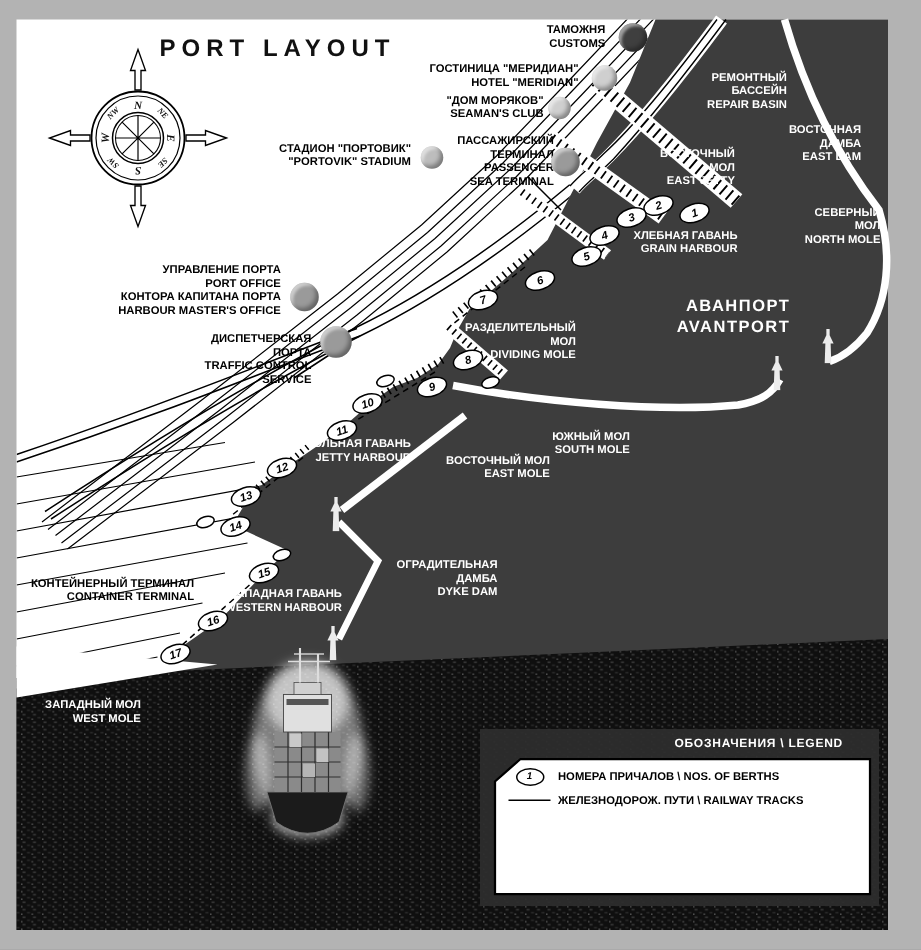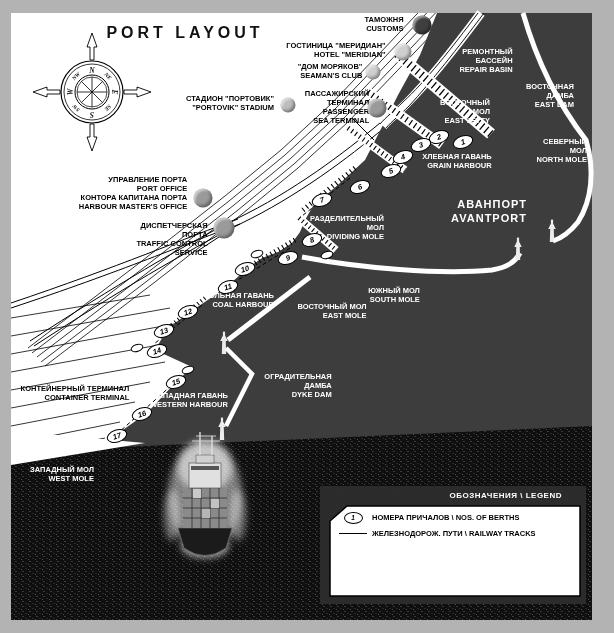--- a/index.html
+++ b/index.html
@@ -182,21 +182,21 @@
       <div class="lbl" style="left: 336px; top: 51px;">ГОСТИНИЦА "МЕРИДИАН"
 HOTEL "MERIDIAN"</div>
       <div class="lbl" style="left: 330px; top: 72px;">"ДОМ МОРЯКОВ"
 SEAMAN'S CLUB</div>
       <div class="lbl" style="left: 230px; top: 104px;">СТАДИОН "ПОРТОВИК"
 "PORTOVIK" STADIUM</div>
       <div class="lbl" style="left: 337px; top: 108px;">ПАССАЖИРСКИЙ
 ТЕРМИНАЛ
 PASSENGER
 SEA TERMINAL</div>
-      <div class="lbl light" style="left: 486px; top: 61px;">РЕМОНТНЫЙ
+      <div class="lbl light" style="left: 498px; top: 61px;">РЕМОНТНЫЙ
 БАССЕЙН
 REPAIR BASIN</div>
       <div class="lbl light" style="left: 550px; top: 96px;">ВОСТОЧНАЯ
 ДАМБА
 EAST DAM</div>
       <div class="lbl light" style="left: 465px; top: 112px;">ВОСТОЧНЫЙ
 МОЛ
 EAST JETTY</div>
       <div class="lbl light" style="left: 560px; top: 151px;">СЕВЕРНЫЙ МОЛ
 NORTH MOLE</div>
@@ -211,21 +211,21 @@
       <div class="lbl light" style="left: 347px; top: 228px;">РАЗДЕЛИТЕЛЬНЫЙ
 МОЛ
 DIVIDING MOLE</div>
       <div class="lbl" style="left: 172px; top: 240px;">ДИСПЕТЧЕРСКАЯ
 ПОРТА
 TRAFFIC CONTROL
 SERVICE</div>
       <div class="lbl light" style="left: 394px; top: 296px;">ЮЖНЫЙ  МОЛ
 SOUTH  MOLE</div>
       <div class="lbl light" style="left: 237px; top: 301px;">УГОЛЬНАЯ ГАВАНЬ
-COAL HARBOUR</div>
+JETTY HARBOUR</div>
       <div class="lbl light" style="left: 332px; top: 312px;">ВОСТОЧНЫЙ МОЛ
 EAST MOLE</div>
       <div class="lbl" style="left: 75px; top: 394px;">КОНТЕЙНЕРНЫЙ ТЕРМИНАЛ
 CONTAINER TERMINAL</div>
       <div class="lbl light" style="left: 189px; top: 401px;">ЗАПАДНАЯ ГАВАНЬ
 WESTERN HARBOUR</div>
       <div class="lbl light" style="left: 298px; top: 386px;">ОГРАДИТЕЛЬНАЯ
 ДАМБА
 DYKE DAM</div>
       <div class="lbl light" style="left: 62px; top: 475px;">ЗАПАДНЫЙ МОЛ

